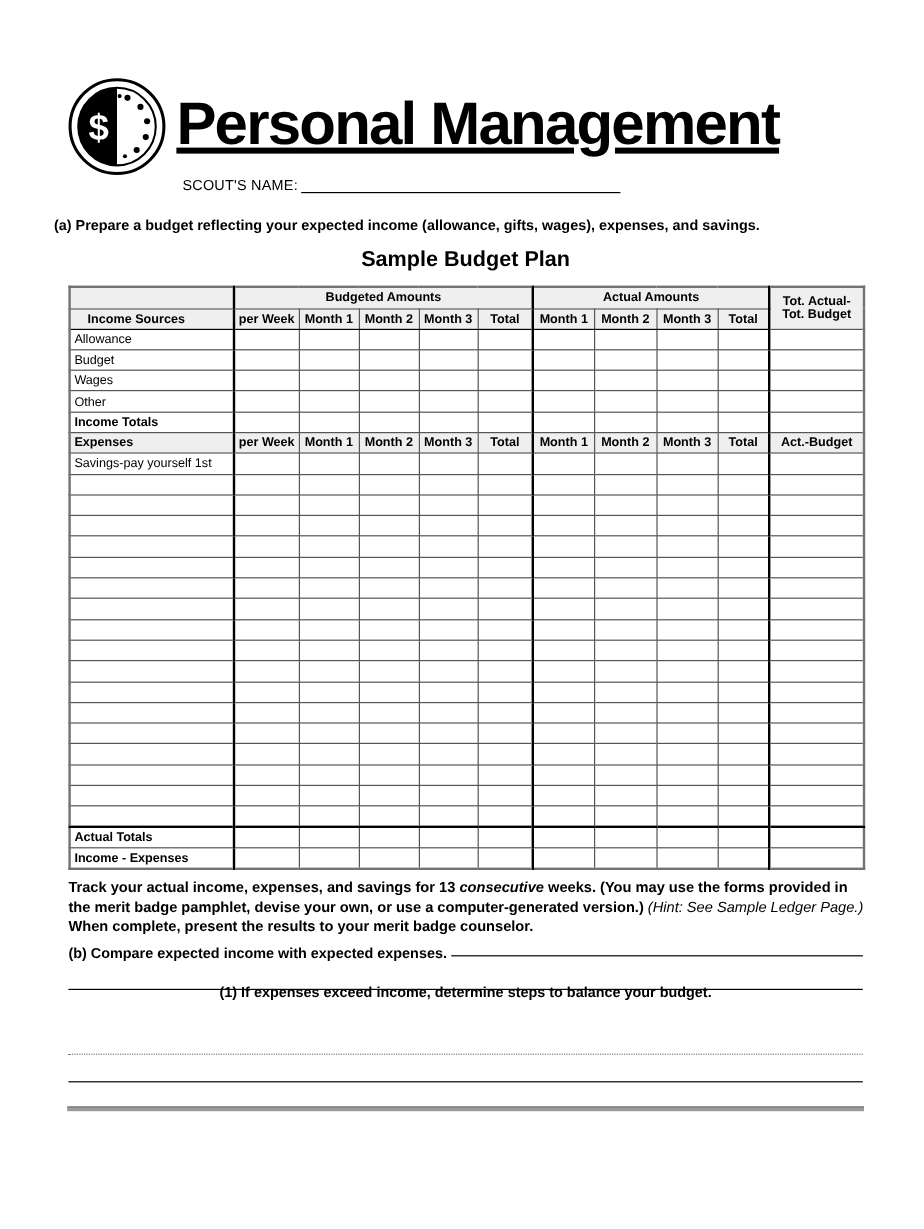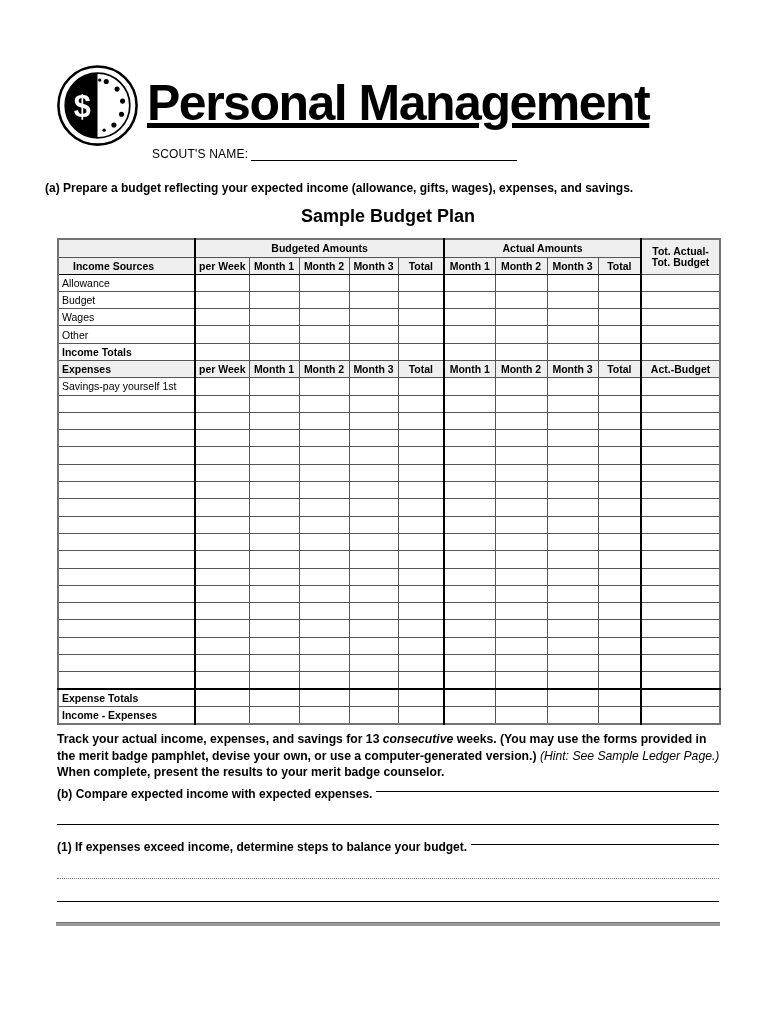--- a/index.html
+++ b/index.html
@@ -54,26 +54,26 @@
   .note {
     position: absolute; left: 57px; top: 731px; width: 664px;
     font-size: 12.2px; line-height: 16.5px; font-weight: bold;
     text-align: left;
   }
   .note .bi { font-style: italic; }
   .note .it { font-style: italic; font-weight: normal; }
 
   .ansrow {
     position: absolute; left: 57px; width: 662px;
-    display: flex; align-items: flex-start;
+    display: flex; align-items: center;
     font-size: 12px; font-weight: bold; white-space: nowrap;
   }
   .ansrow .fill { flex: 1; border-bottom: 1px solid #000; height: 5px; margin-left: 4px; }
   .row-b  { top: 787px; }
-  .row-b1 { top: 840px; }
+  .row-b1 { top: 820px; flex-direction: column; }
 
   .hline { position: absolute; left: 57px; width: 662px; border-top: 1.5px solid #000; }
   .hline.thin  { border-top: 1px dotted #777; }
   .line-1 { top: 824px; }
   .line-2 { top: 878px; }
   .line-3 { top: 901px; }
   .graybar {
     position: absolute; left: 56px; top: 922px; width: 664px; height: 4px;
     background: #9a9a9a; border-top: 1px solid #777;
   }
@@ -452,21 +452,21 @@
           <td></td>
           <td></td>
           <td></td>
           <td class="hl"></td>
           <td></td>
           <td></td>
           <td></td>
           <td class="hl"></td>
         </tr>
         <tr class="bold totals-top">
-          <td class="lbl">Expense Totals</td>
+          <td class="lbl">Actual Totals</td>
           <td class="hl"></td>
           <td></td>
           <td></td>
           <td></td>
           <td></td>
           <td class="hl"></td>
           <td></td>
           <td></td>
           <td></td>
           <td class="hl"></td>

